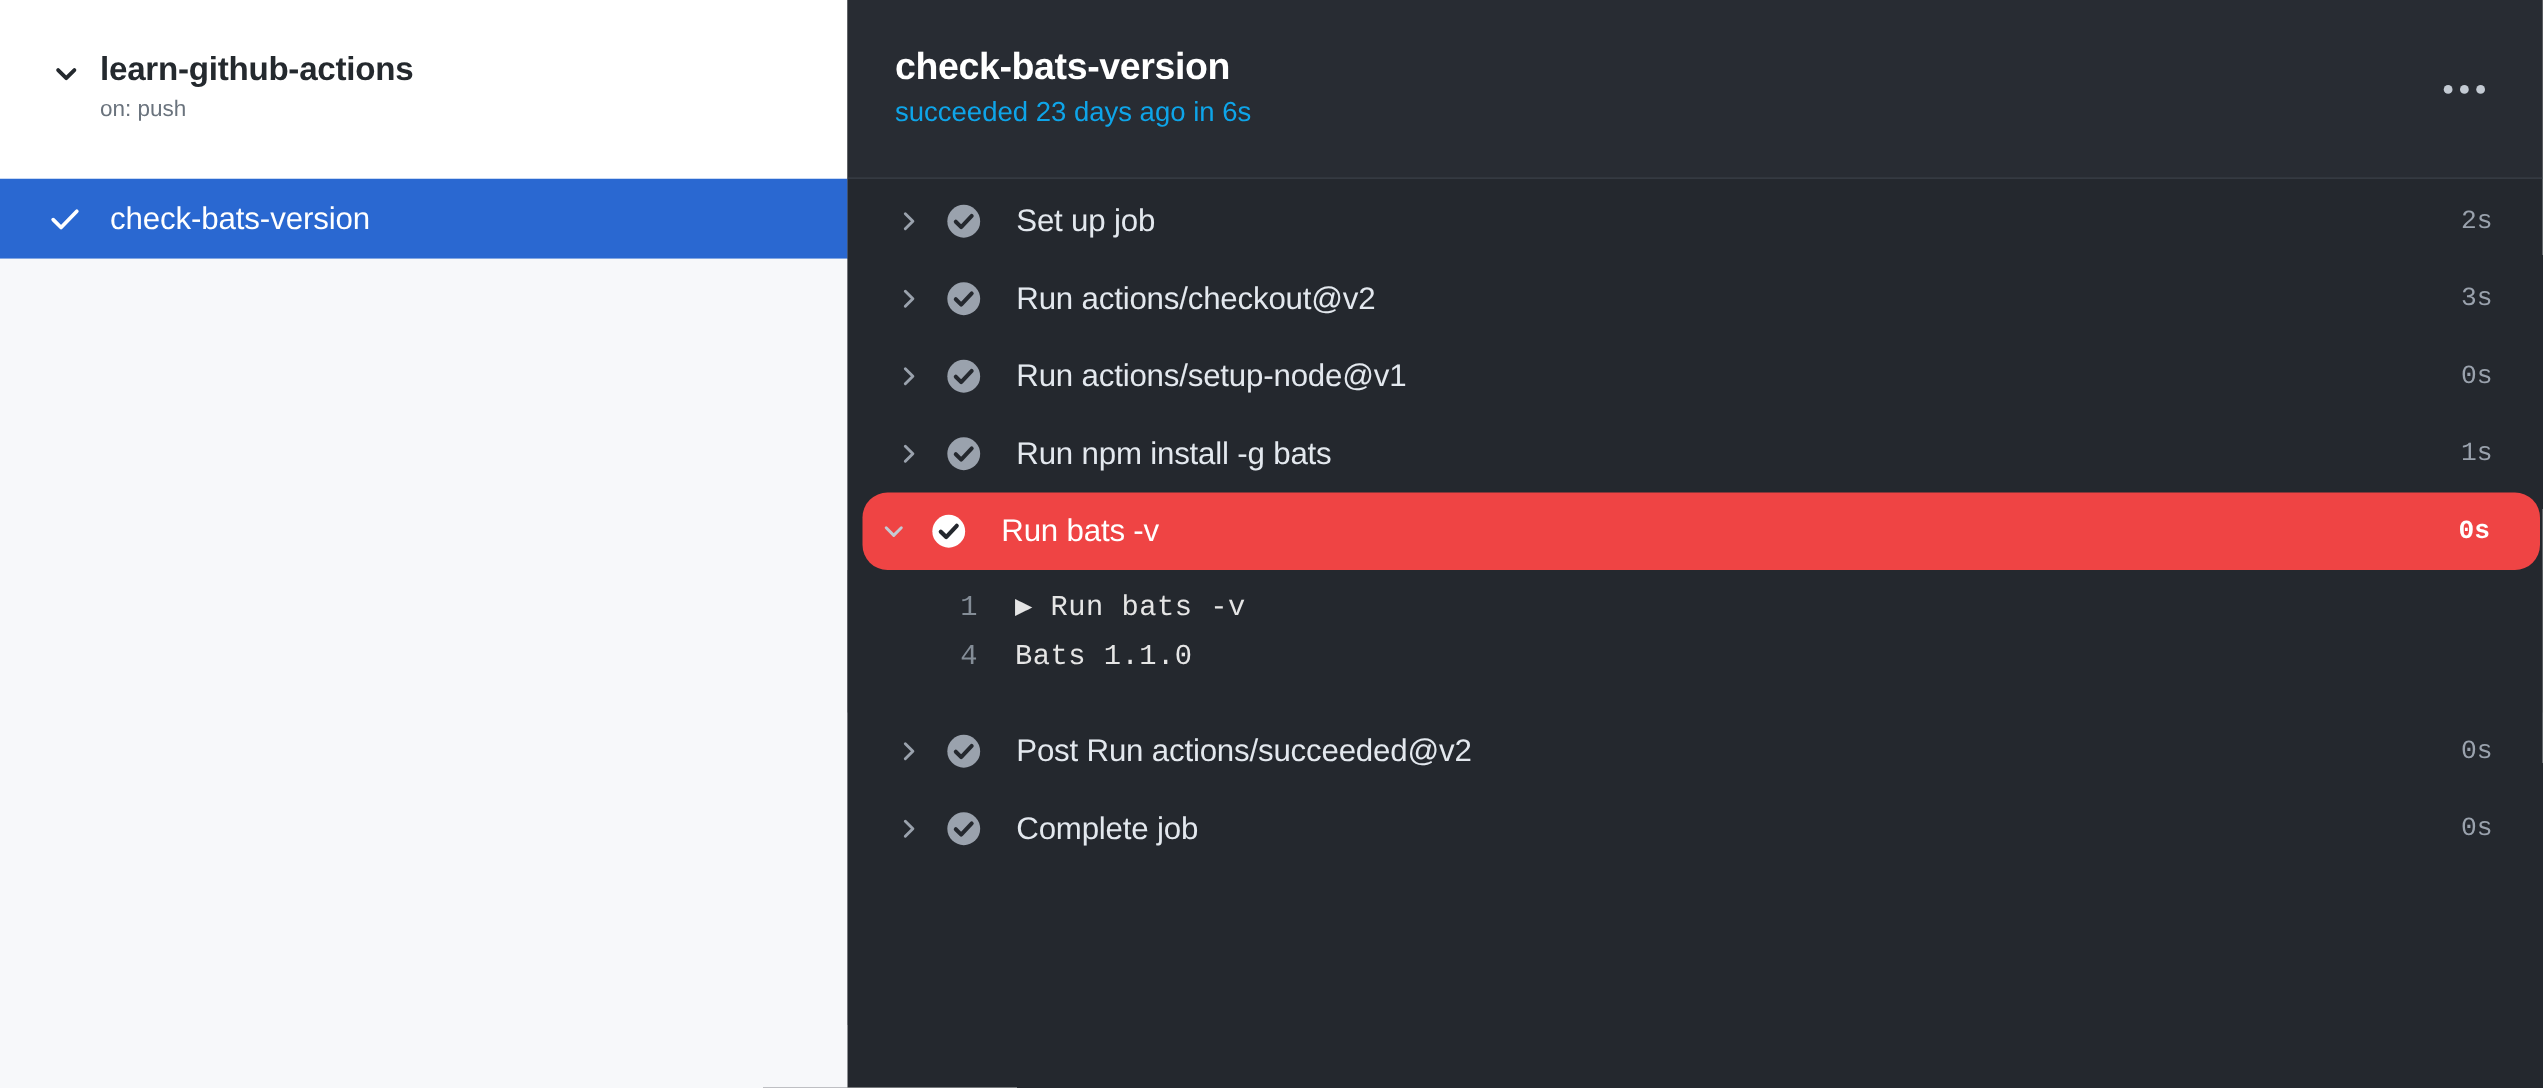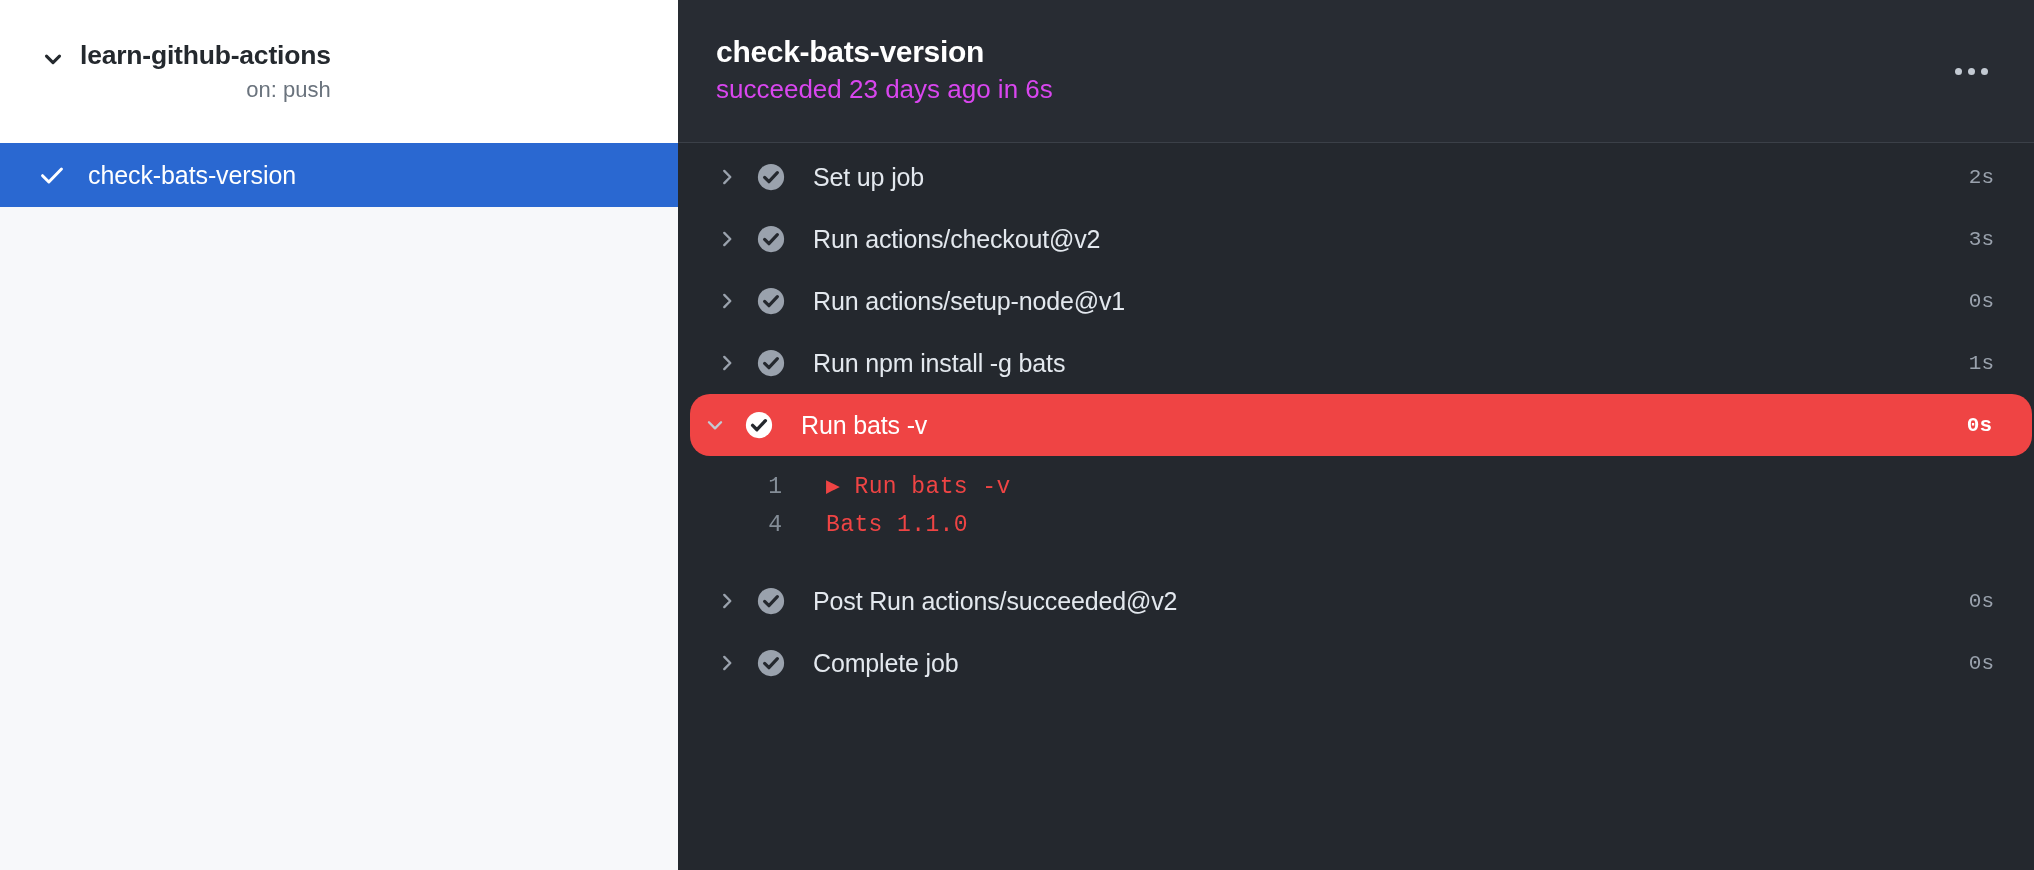--- a/index.html
+++ b/index.html
@@ -52,25 +52,24 @@
 
   .wf-title {
     font-size: 26.5px;
     font-weight: bold;
     color: #24292e;
     letter-spacing: -0.2px;
     line-height: 1.2;
   }
 
   .wf-sub {
-    font-size: 22px;
+    font-size: 18px;
     color: #6a737d;
     line-height: 1.3;
     font-weight: normal;
-    text-align: right;
   }
 
   .job-item {
     height: 64px;
     background: #2a68d1;
     display: flex;
     align-items: center;
     padding-left: 38px;
     gap: 22px;
     cursor: pointer;
@@ -118,22 +117,22 @@
 
   .mh-title {
     font-size: 30px;
     font-weight: bold;
     color: #ffffff;
     letter-spacing: -0.3px;
     line-height: 1.15;
   }
 
   .mh-sub {
-    font-size: 26px;
-    color: #d946ef;
+    font-size: 22px;
+    color: #0ea5e9;
     line-height: 1.3;
   }
 
   .mh-spacer { flex: 1 1 auto; }
 
   .search-box {
     width: 392px;
     height: 62px;
     background: #30353d;
     border-radius: 9px;
@@ -253,22 +252,22 @@
     width: 104px;
     flex: 0 0 104px;
     text-align: right;
     padding-right: 0;
     color: #848d97;
     font-family: "Liberation Mono", "DejaVu Sans Mono", monospace;
     font-size: 23px;
   }
 
   .log-text {
-    margin-left: 44px;
-    color: #ef4444;
+    margin-left: 30px;
+    color: #e5e5e5;
     white-space: pre;
     letter-spacing: 0.4px;
   }
 </style>
 </head>
 <body>
 
 <div id="app">
 
   <div id="sidebar">

